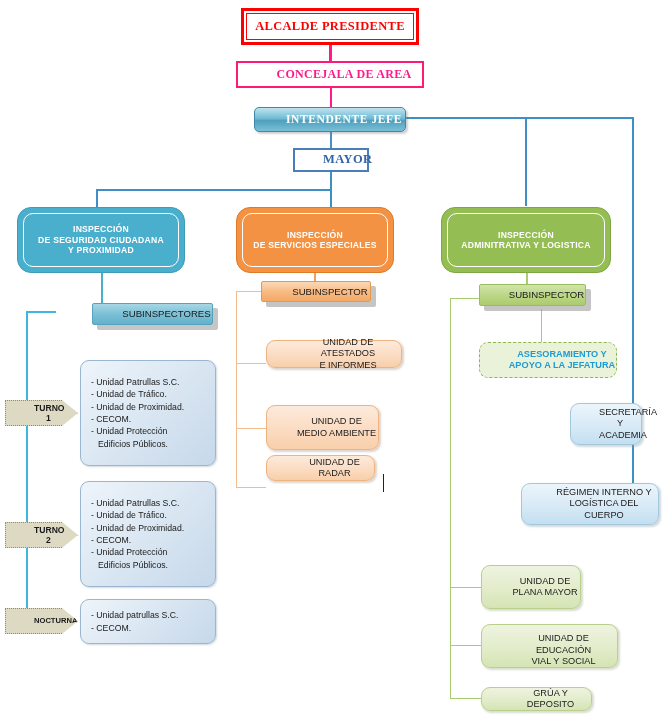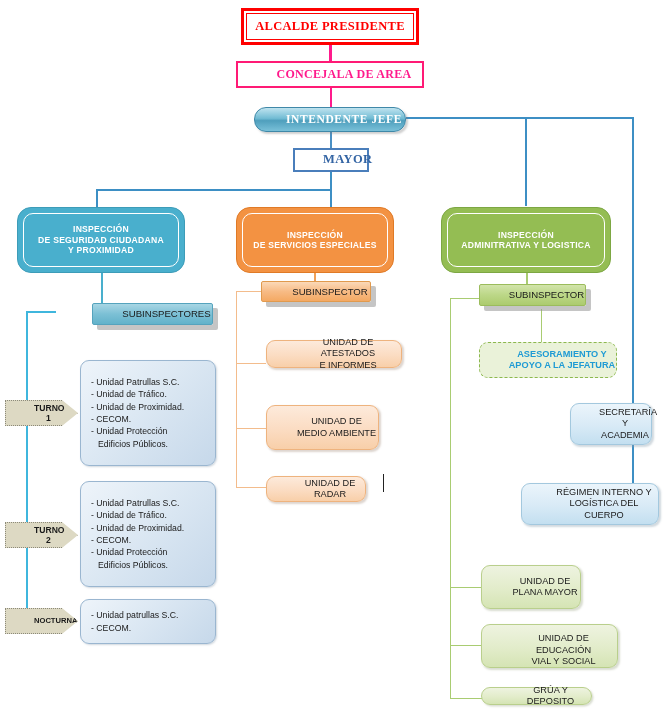--- a/index.html
+++ b/index.html
@@ -51,21 +51,21 @@
     color: #ff1a8c;
     font-size: 12px;
     font-weight: bold;
     font-family: "Liberation Serif", serif;
     letter-spacing: 0.3px;
   }
   
   .box-intendente {
     background: linear-gradient(to bottom,#bfe3ef 0%, #72bcd4 45%, #4f9fbd 55%, #79c0d8 100%);
     border: 1px solid #3f88a8;
-    border-radius: 12px;
+    border-radius: 5px;
     color: #ffffff;
     font-size: 11.5px;
     font-weight: bold;
     font-family: "Liberation Serif", serif;
     letter-spacing: 0.6px;
     box-shadow: 2px 2px 2px rgba(120,120,120,0.35);
   }
   .box-mayor {
     background: #ffffff;
     border: 2px solid #4a7ebb;
@@ -323,21 +323,21 @@
     </span>
   </div>
 
   <div class="node unit-orange" style="left:266px; top:405px; width:113px; height:45px;">
     <span class="lbl">
       <span>UNIDAD DE</span><br>
       <span>MEDIO AMBIENTE</span>
     </span>
   </div>
 
-  <div class="node unit-orange" style="left:266px; top:476px; width:100px; height:26px;">
+  <div class="node unit-orange" style="left:266px; top:455px; width:109px; height:26px;">
     <span class="lbl">UNIDAD DE RADAR</span>
   </div>
   <div class="caret" style="left:383px; top:474px; height:18px;"></div>
 
   <div class="node insp insp-green" style="left:441px; top:207px; width:170px; height:66px;">
     <div class="inner">
       <span class="lbl">
         <span>INSPECCIÓN</span><br>
         <span>ADMINITRATIVA Y LOGISTICA</span>
       </span>
@@ -348,21 +348,21 @@
     <span class="lbl">SUBINSPECTOR</span>
   </div>
 
   <div class="node asesor" style="left:479px; top:342px; width:138px; height:36px;">
     <span class="lbl">
       <span>ASESORAMIENTO Y</span><br>
       <span>APOYO A LA JEFATURA</span>
     </span>
   </div>
 
-  <div class="node unit-blue" style="left:570px; top:403px; width:82px; height:42px;">
+  <div class="node unit-blue" style="left:570px; top:403px; width:72px; height:42px;">
     <span class="lbl">
       <span>SECRETARÍA</span><br>
       <span>Y ACADEMIA</span>
     </span>
   </div>
 
   <div class="node unit-blue" style="left:521px; top:483px; width:138px; height:42px;">
     <span class="lbl">
       <span>RÉGIMEN INTERNO Y</span><br>
       <span>LOGÍSTICA DEL CUERPO</span>
@@ -376,17 +376,17 @@
     </span>
   </div>
 
   <div class="node unit-green" style="left:481px; top:624px; width:137px; height:44px;align-items:flex-end;">
     <span class="lbl">
       <span>UNIDAD DE EDUCACIÓN</span><br>
       <span>VIAL Y SOCIAL</span>
     </span>
   </div>
 
-  <div class="node unit-green" style="left:481px; top:687px; width:111px; height:18px;">
+  <div class="node unit-green" style="left:481px; top:687px; width:111px; height:24px;">
     <span class="lbl">GRÚA Y DEPOSITO</span>
   </div>
 
 </div>
 
 </body></html>

